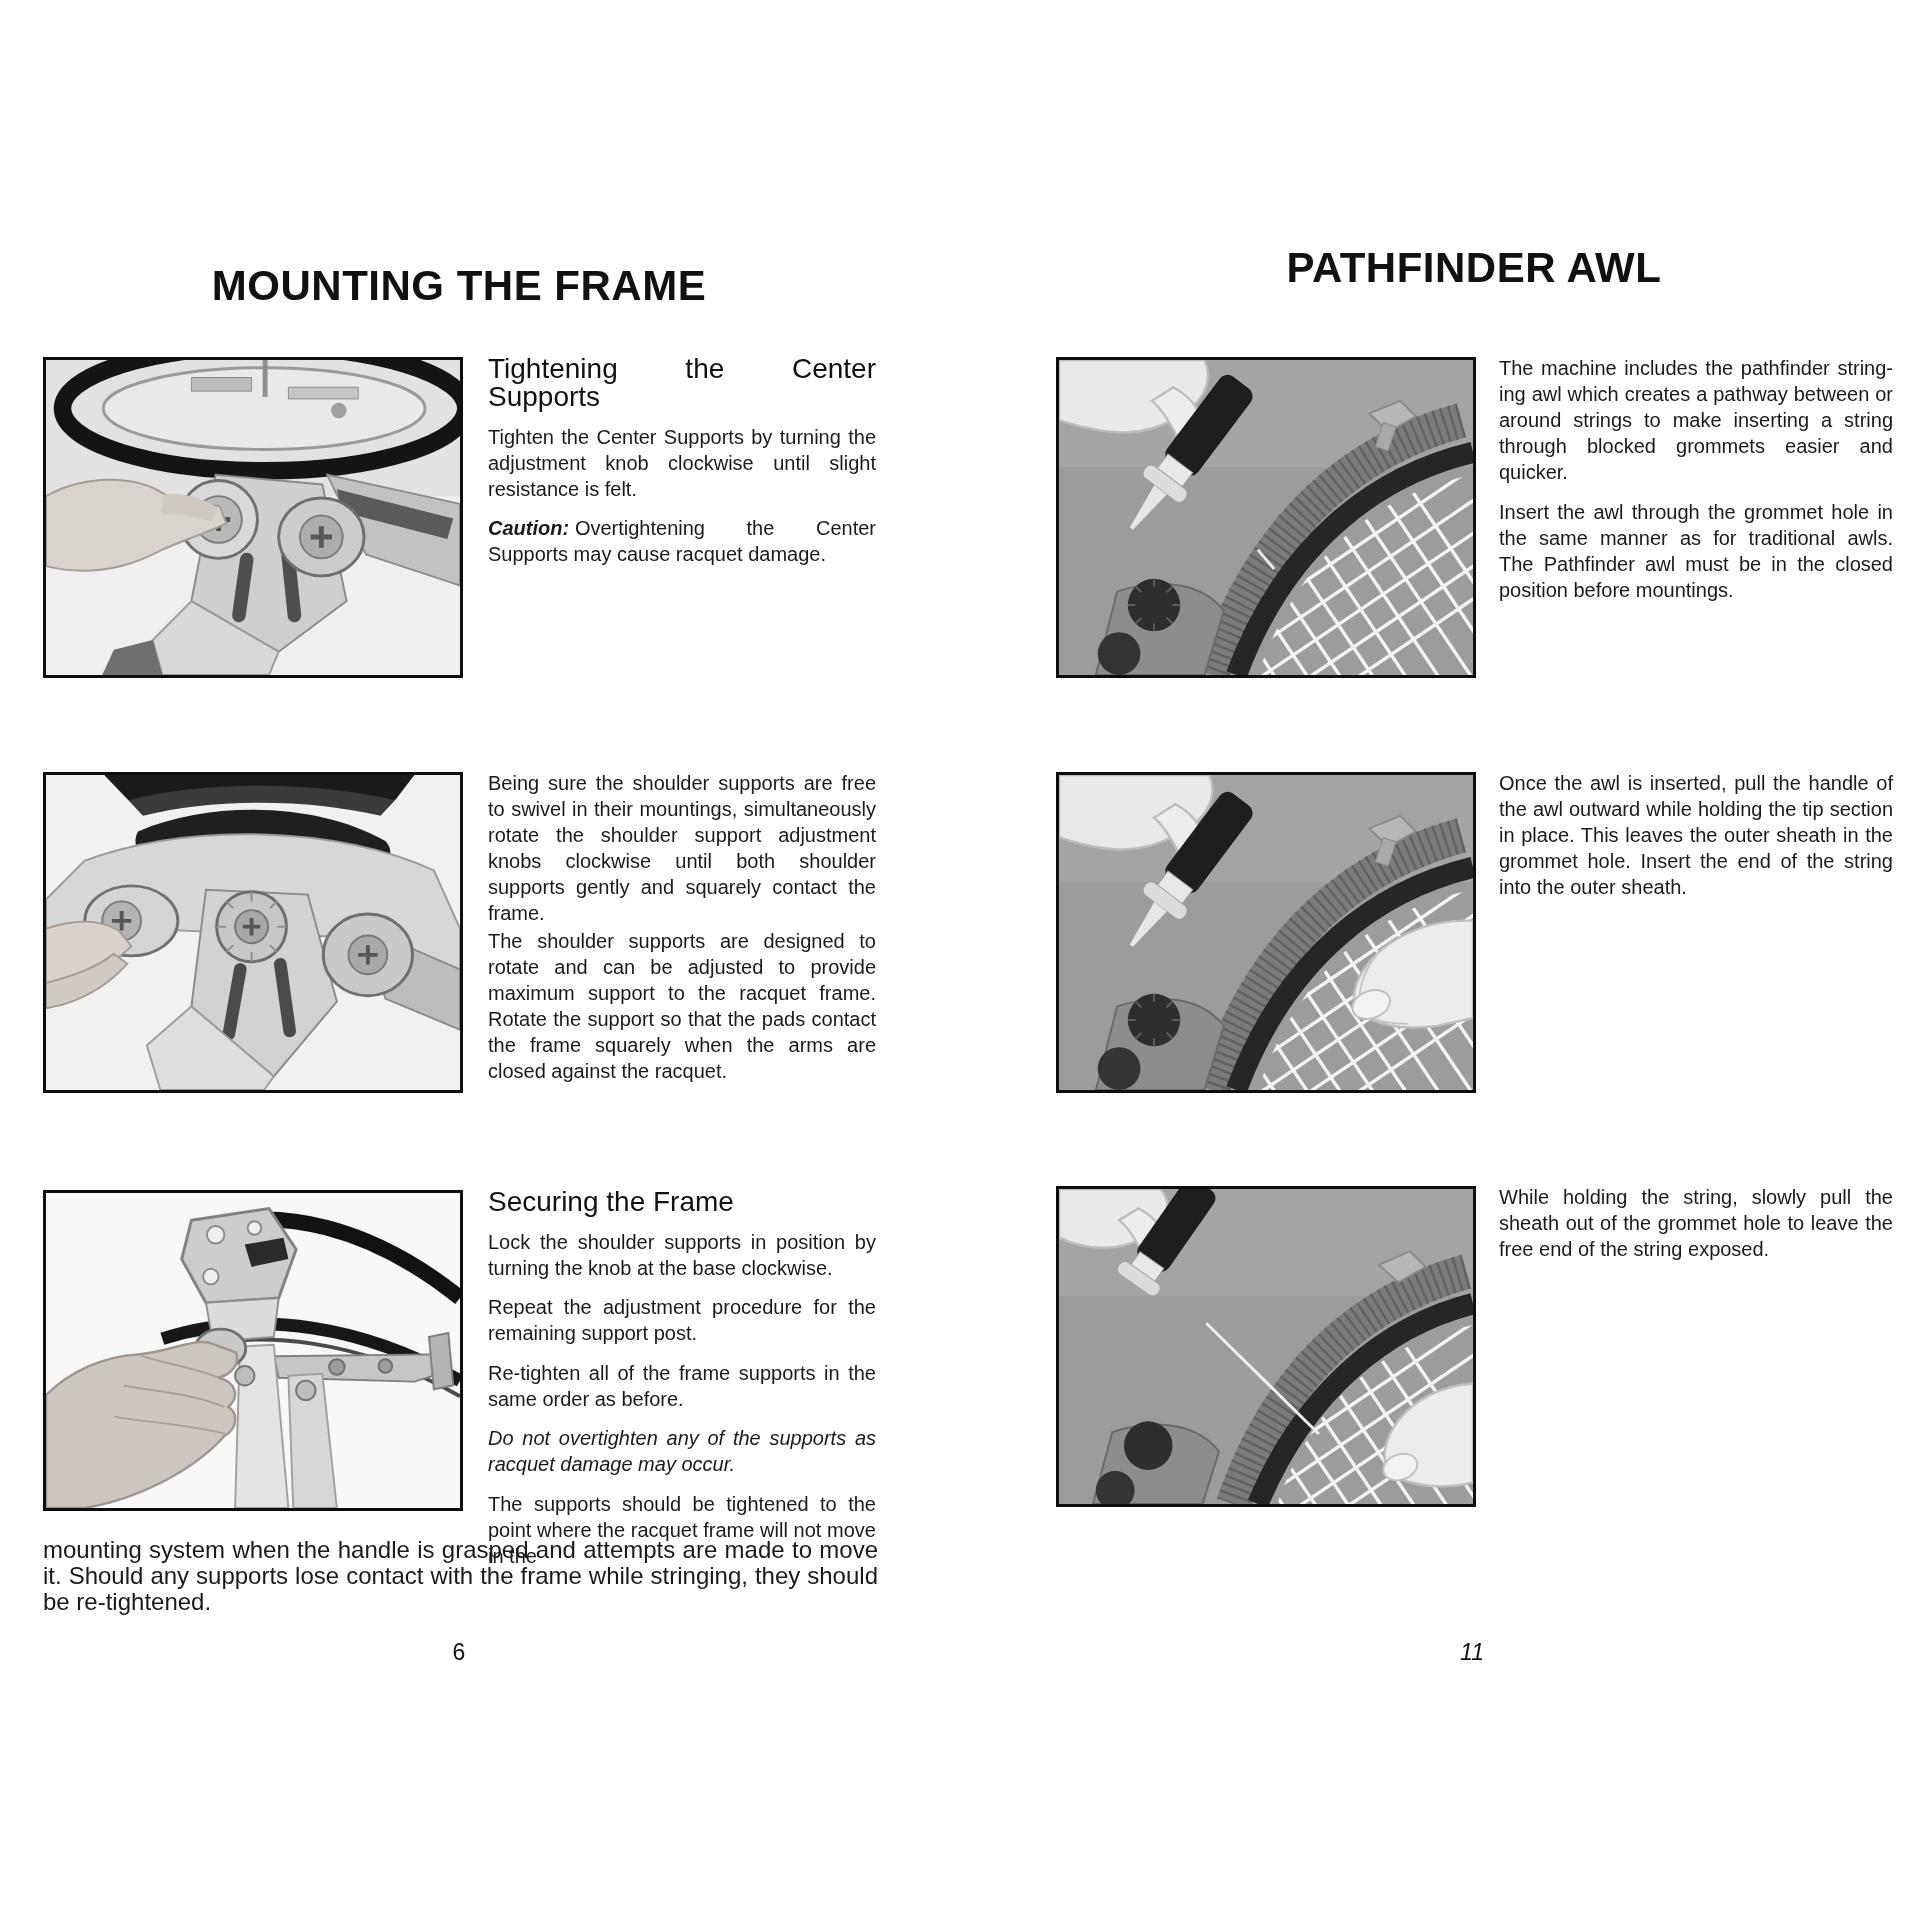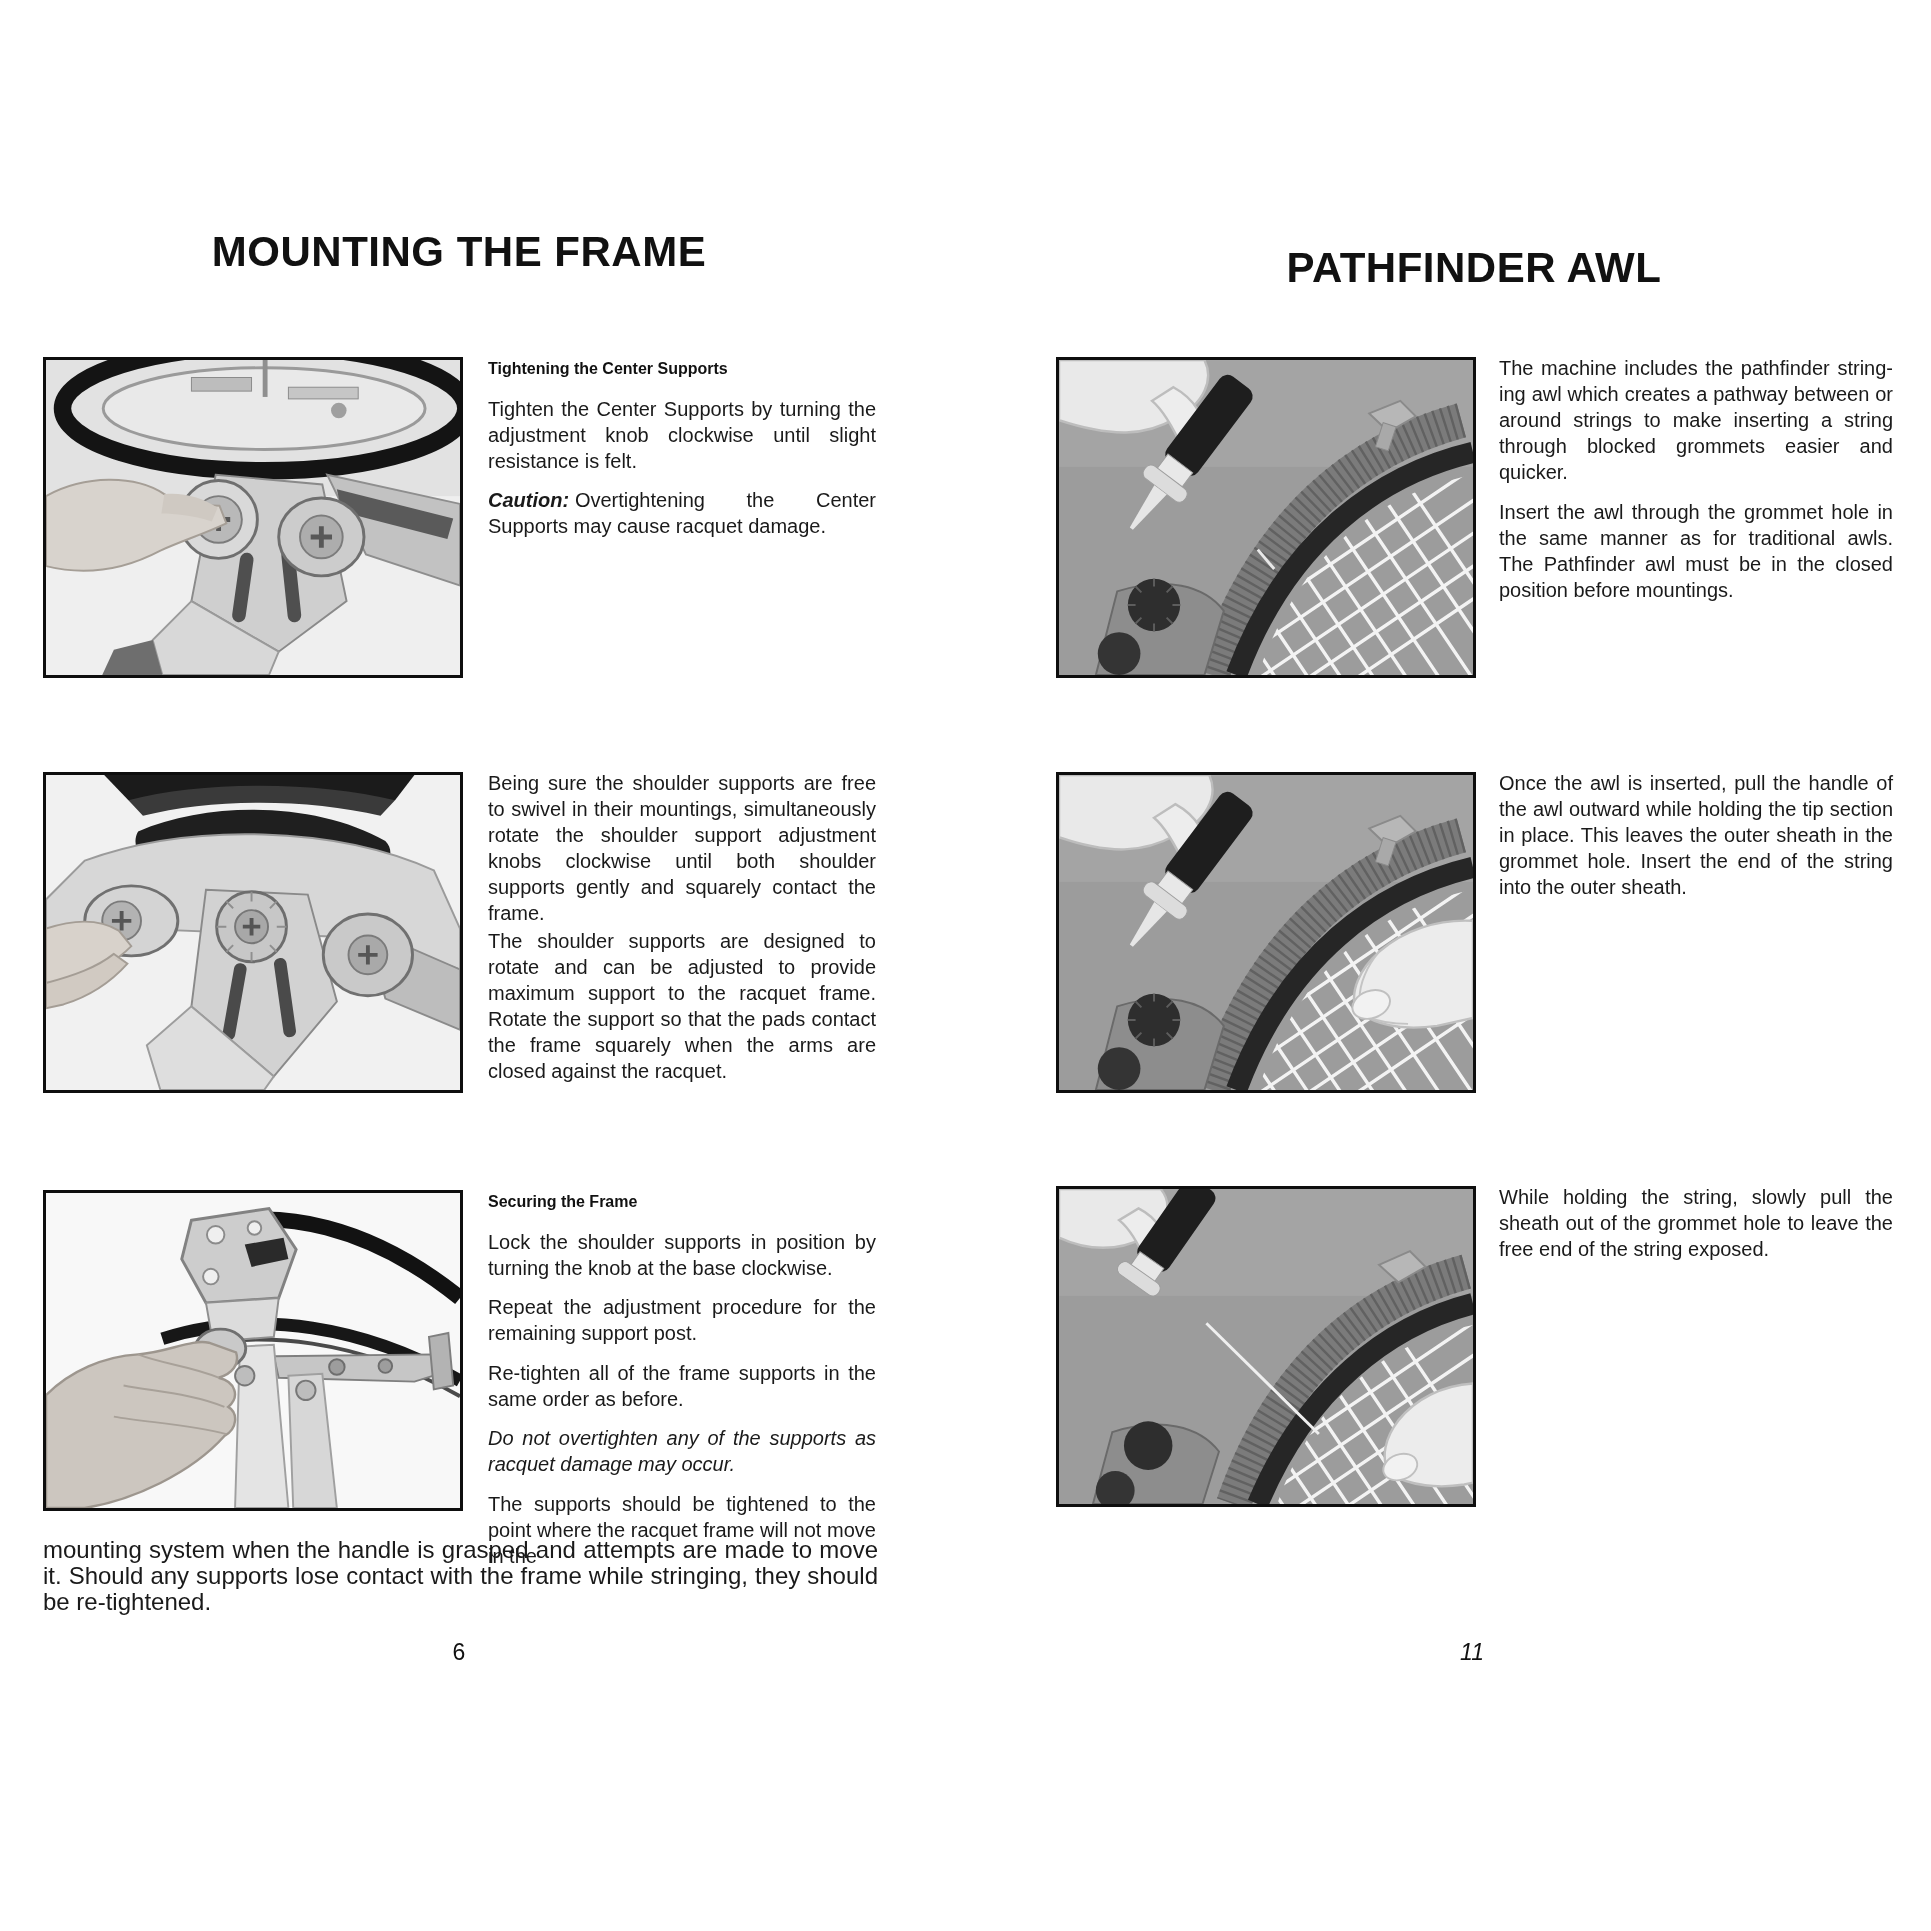--- a/index.html
+++ b/index.html
@@ -12,36 +12,36 @@
     position:absolute;text-align:center;font-size:42px;font-weight:bold;
     letter-spacing:0.5px;color:#111;
   }
   .photo{
     position:absolute;width:420px;height:321px;border:3.9px solid #0e0e0e;
     box-sizing:border-box;background:#eee;overflow:hidden;
   }
   .photo svg{display:block;width:100%;height:100%;}
   .textcol{position:absolute;font-size:20px;line-height:26px;text-align:justify;}
   .textcol h3{
-    font-size:16px;line-height:28px;font-weight:bold;margin:0 0 12.6px 0;
+    font-size:28px;line-height:28px;font-weight:normal;margin:0 0 12.6px 0;
     text-align:justify;color:#111;
   }
   .textcol p{margin:0 0 13.5px 0;}
   .textcol p:last-child{margin-bottom:0;}
   .caution-label{font-weight:bold;font-style:italic;margin-right:5.8px;}
   .italic{font-style:italic;}
   .continuation{
     position:absolute;font-size:24px;line-height:26px;text-align:justify;
   }
   .page-num{position:absolute;width:116px;text-align:center;font-size:23px;color:#111;}
 </style>
 </head>
 <body>
 
-<div class="page-title" style="left:39px;top:228px;width:840px;text-align:center;">MOUNTING THE FRAME</div>
+<div class="page-title" style="left:39px;top:262px;width:840px;text-align:center;">MOUNTING THE FRAME</div>
 
 <div class="photo" style="left:43px;top:357px;">
 <svg viewBox="0 0 427 324" preserveAspectRatio="none">
   <rect width="427" height="324" fill="#efefef"></rect>
   <rect width="427" height="140" fill="#e2e2e2"></rect>
   <ellipse cx="225" cy="50" rx="208" ry="64" fill="none" stroke="#141414" stroke-width="18"></ellipse>
   <ellipse cx="225" cy="50" rx="166" ry="42" fill="#e9e9e9" stroke="#9a9a9a" stroke-width="3"></ellipse>
   <rect x="150" y="18" width="62" height="14" fill="#bdbdbd" stroke="#8a8a8a"></rect>
   <rect x="250" y="28" width="72" height="12" fill="#c6c6c6" stroke="#8a8a8a"></rect>
   <circle cx="302" cy="52" r="8" fill="#9f9f9f"></circle>

